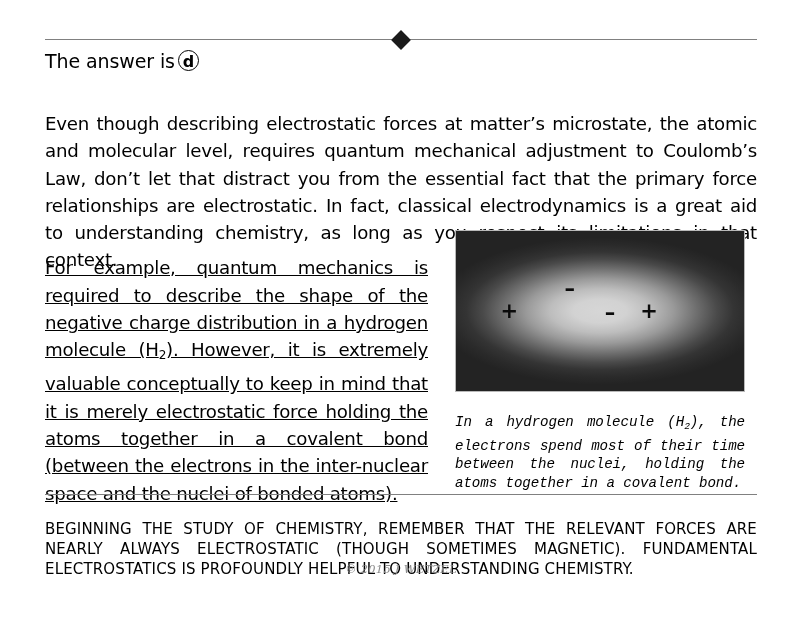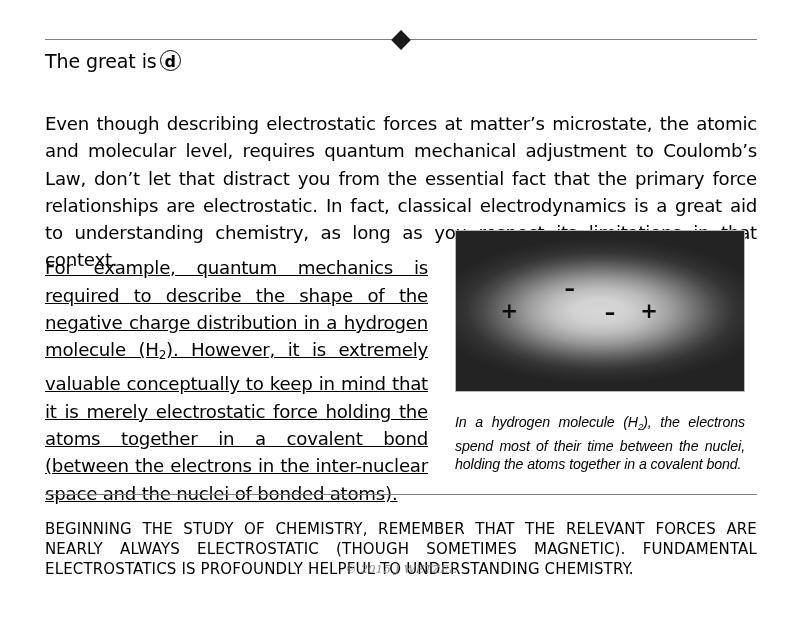--- a/index.html
+++ b/index.html
@@ -141,21 +141,21 @@
     user-select: none;
   }
   .sign.plus { font-size: 21px; }
   .sign.minus { font-size: 21px; }
 
   .fig-caption {
     position: absolute;
     left: 455px;
     top: 399px;
     width: 290px;
-    font-family: Liberation Sans, sans-serif;
+    font-family: Liberation Mono, monospace;
     font-style: italic;
     font-size: 14.2px;
     line-height: 18.6px;
     text-align: justify;
     text-align-last: left;
     letter-spacing: -0.1px;
   }
   .fig-caption sub {
     font-size: 0.68em;
     vertical-align: -0.3em;
@@ -197,21 +197,21 @@
 </head>
 <body>
 
 <div class="page">
 
   <div class="top-rule-wrap">
     <div class="rule"></div>
     <div class="diamond"></div>
   </div>
 
-  <div class="answer-line"><span>The great is</span><span class="circled">d</span></div>
+  <div class="answer-line"><span>The answer is</span><span class="circled">d</span></div>
 
   <p class="intro">Even though describing electrostatic forces at matter’s microstate, the atomic and molecular level, requires quantum mechanical adjustment to Coulomb’s Law, don’t let that distract you from the essential fact that the primary force relationships are electrostatic.  In fact, classical electrodynamics is a great aid to understanding chemistry, as long as you respect its limitations in that context.</p>
 
   <p class="col-left"><span>For example, quantum mechanics is required to describe the shape of the negative charge distribution in a hydrogen molecule (H</span><sub>2</sub><span>).  However, it is extremely valuable conceptually to keep in mind that it is merely electrostatic force holding the atoms together in a covalent bond (between the electrons in the inter-nuclear space and the nuclei of bonded atoms).</span></p>
 
   <div class="figure">
     <div class="figure-img">
       <span class="sign plus" style="left:18.5%; top:50%; transform:translate(-50%,-50%);">+</span>
       <span class="sign minus" style="left:39.5%; top:36.5%; transform:translate(-50%,-50%);">–</span>
       <span class="sign minus" style="left:53.5%; top:51%; transform:translate(-50%,-50%);">–</span>

